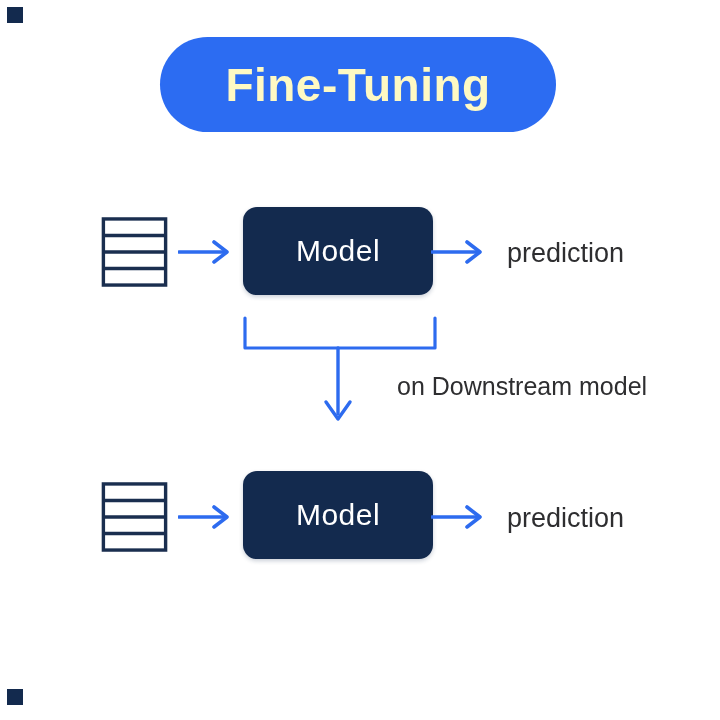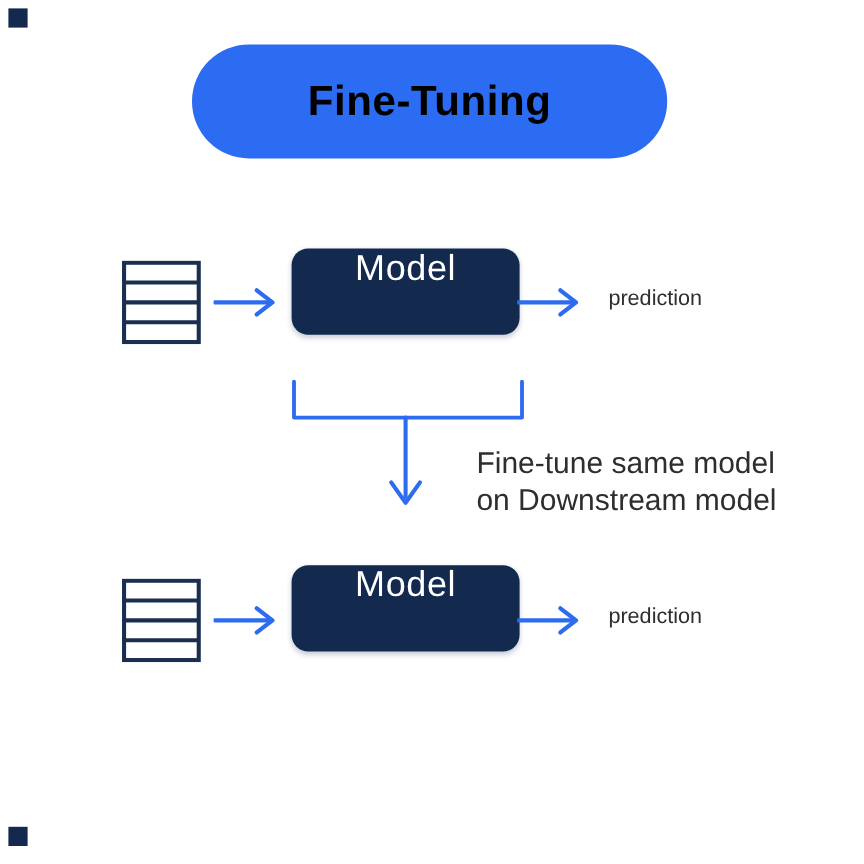--- a/index.html
+++ b/index.html
@@ -30,22 +30,22 @@
     top: 37px;
     width: 396px;
     height: 95px;
     background: var(--pill-blue, #2c6cf2);
     border-radius: 48px;
     display: flex;
     align-items: center;
     justify-content: center;
   }
   .pill-title {
-    color: #000000;
-    font-size: 35px;
+    color: #fef9c3;
+    font-size: 46px;
     font-weight: 700;
     letter-spacing: 0.5px;
   }
 
   .stack-icon {
     position: absolute;
     left: 101px;
     width: 67px;
     height: 70px;
     color: var(--icon-stroke, #1a2e4f);
@@ -61,42 +61,42 @@
   }
   .arrow-right.a1 { left: 178px; top: 239px; }
   .arrow-right.a2 { left: 431px; top: 239px; }
   .arrow-right.a3 { left: 178px; top: 504px; }
   .arrow-right.a4 { left: 431px; top: 504px; }
 
   .model-box {
     position: absolute;
     left: 243px;
     width: 190px;
-    height: 72px;
+    height: 88px;
     background: var(--navy, #132a4e);
     border-radius: 14px;
     display: flex;
-    align-items: flex-start;
+    align-items: center;
     justify-content: center;
     box-shadow: 0 2px 4px rgba(19, 42, 78, 0.22);
   }
   .model-box.r1 { top: 207px; }
   .model-box.r2 { top: 471px; }
   .model-label {
     color: #ffffff;
     font-size: 30px;
     font-weight: 400;
     letter-spacing: 0.5px;
   }
 
   .prediction-label {
     position: absolute;
     left: 507px;
     color: var(--text-dark, #2e2e30);
-    font-size: 18px;
+    font-size: 27px;
     font-weight: 400;
     white-space: nowrap;
   }
   .prediction-label.r1 { top: 238px; }
   .prediction-label.r2 { top: 503px; }
 
   .connector {
     position: absolute;
     left: 242px;
     top: 316px;
@@ -153,21 +153,20 @@
 
   <div class="prediction-label r1">prediction</div>
 
   <svg class="connector" viewBox="0 0 196 110" fill="none" xmlns="http://www.w3.org/2000/svg">
     <polyline points="3,2 3,32 193,32 193,2" stroke="currentColor" stroke-width="3.2" stroke-linecap="round" stroke-linejoin="round"></polyline>
     <line x1="96" y1="32" x2="96" y2="98" stroke="currentColor" stroke-width="3.4" stroke-linecap="round"></line>
     <polyline points="84,86 96,103 108,86" stroke="currentColor" stroke-width="3.4" stroke-linecap="round" stroke-linejoin="round"></polyline>
   </svg>
 
   <div class="note">
-    <span>Fine-tune same model</span>
     <span>on Downstream model</span>
   </div>
 
   <svg class="stack-icon r2" viewBox="0 0 68 72" fill="none" xmlns="http://www.w3.org/2000/svg">
     <rect x="2" y="2" width="64" height="68" stroke="currentColor" stroke-width="3.5" fill="#ffffff"></rect>
     <line x1="2" y1="19" x2="66" y2="19" stroke="currentColor" stroke-width="3.5"></line>
     <line x1="2" y1="36" x2="66" y2="36" stroke="currentColor" stroke-width="3.5"></line>
     <line x1="2" y1="53" x2="66" y2="53" stroke="currentColor" stroke-width="3.5"></line>
   </svg>
 

